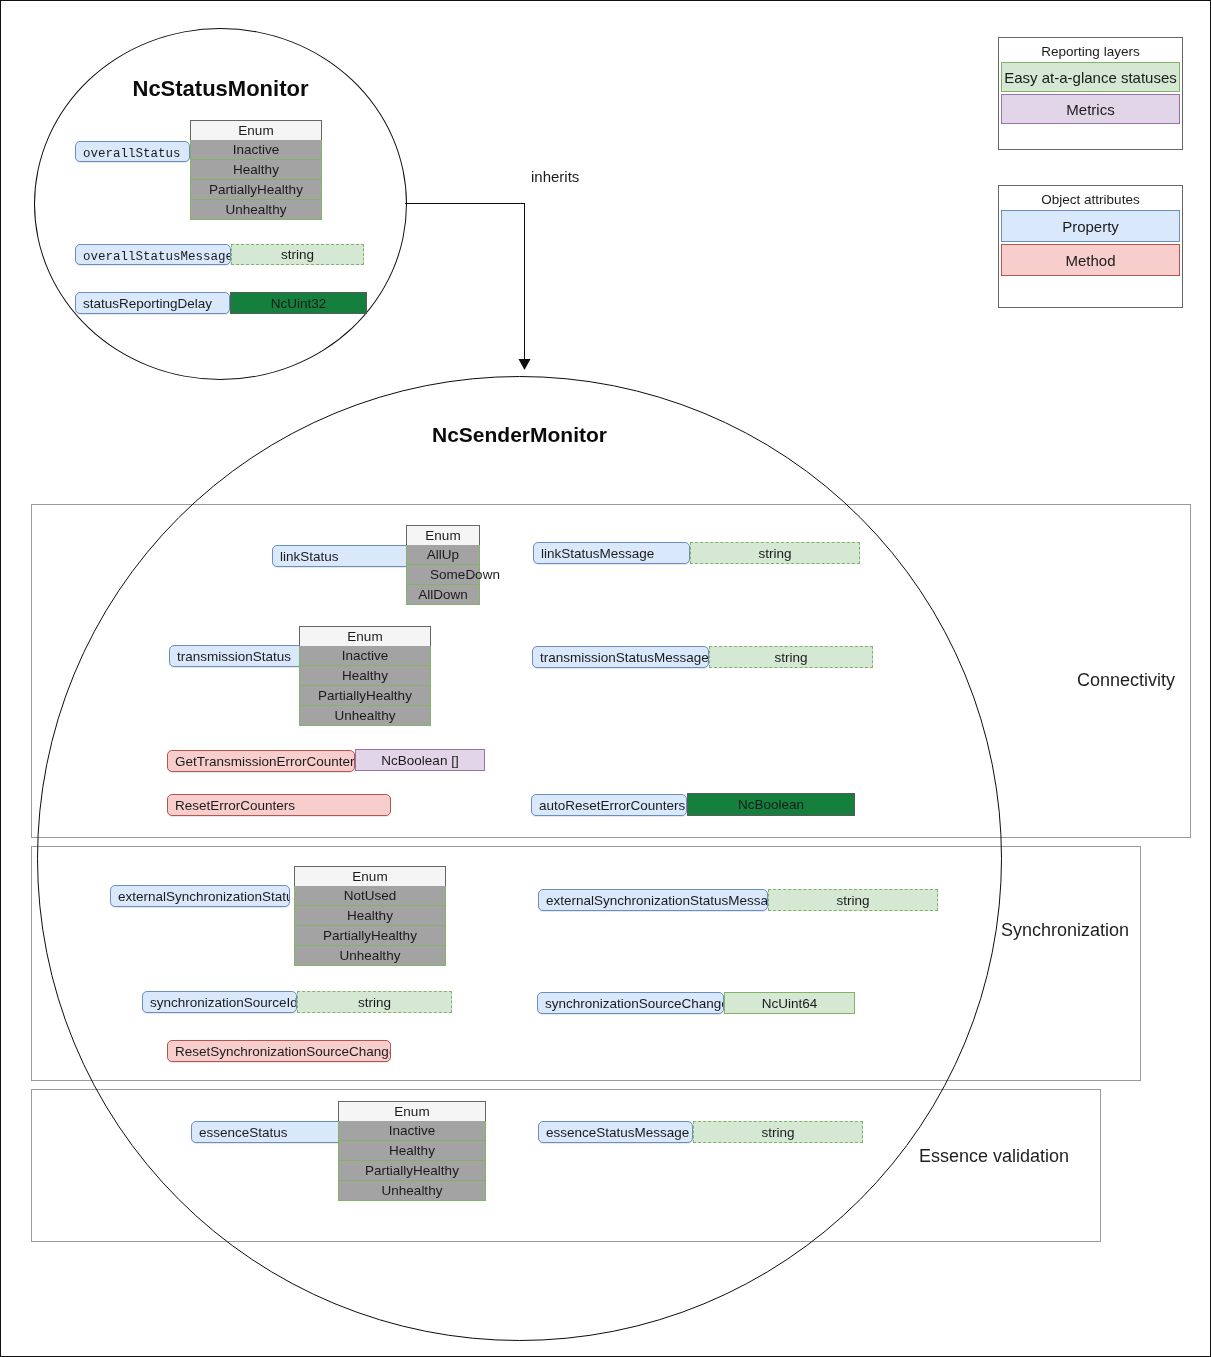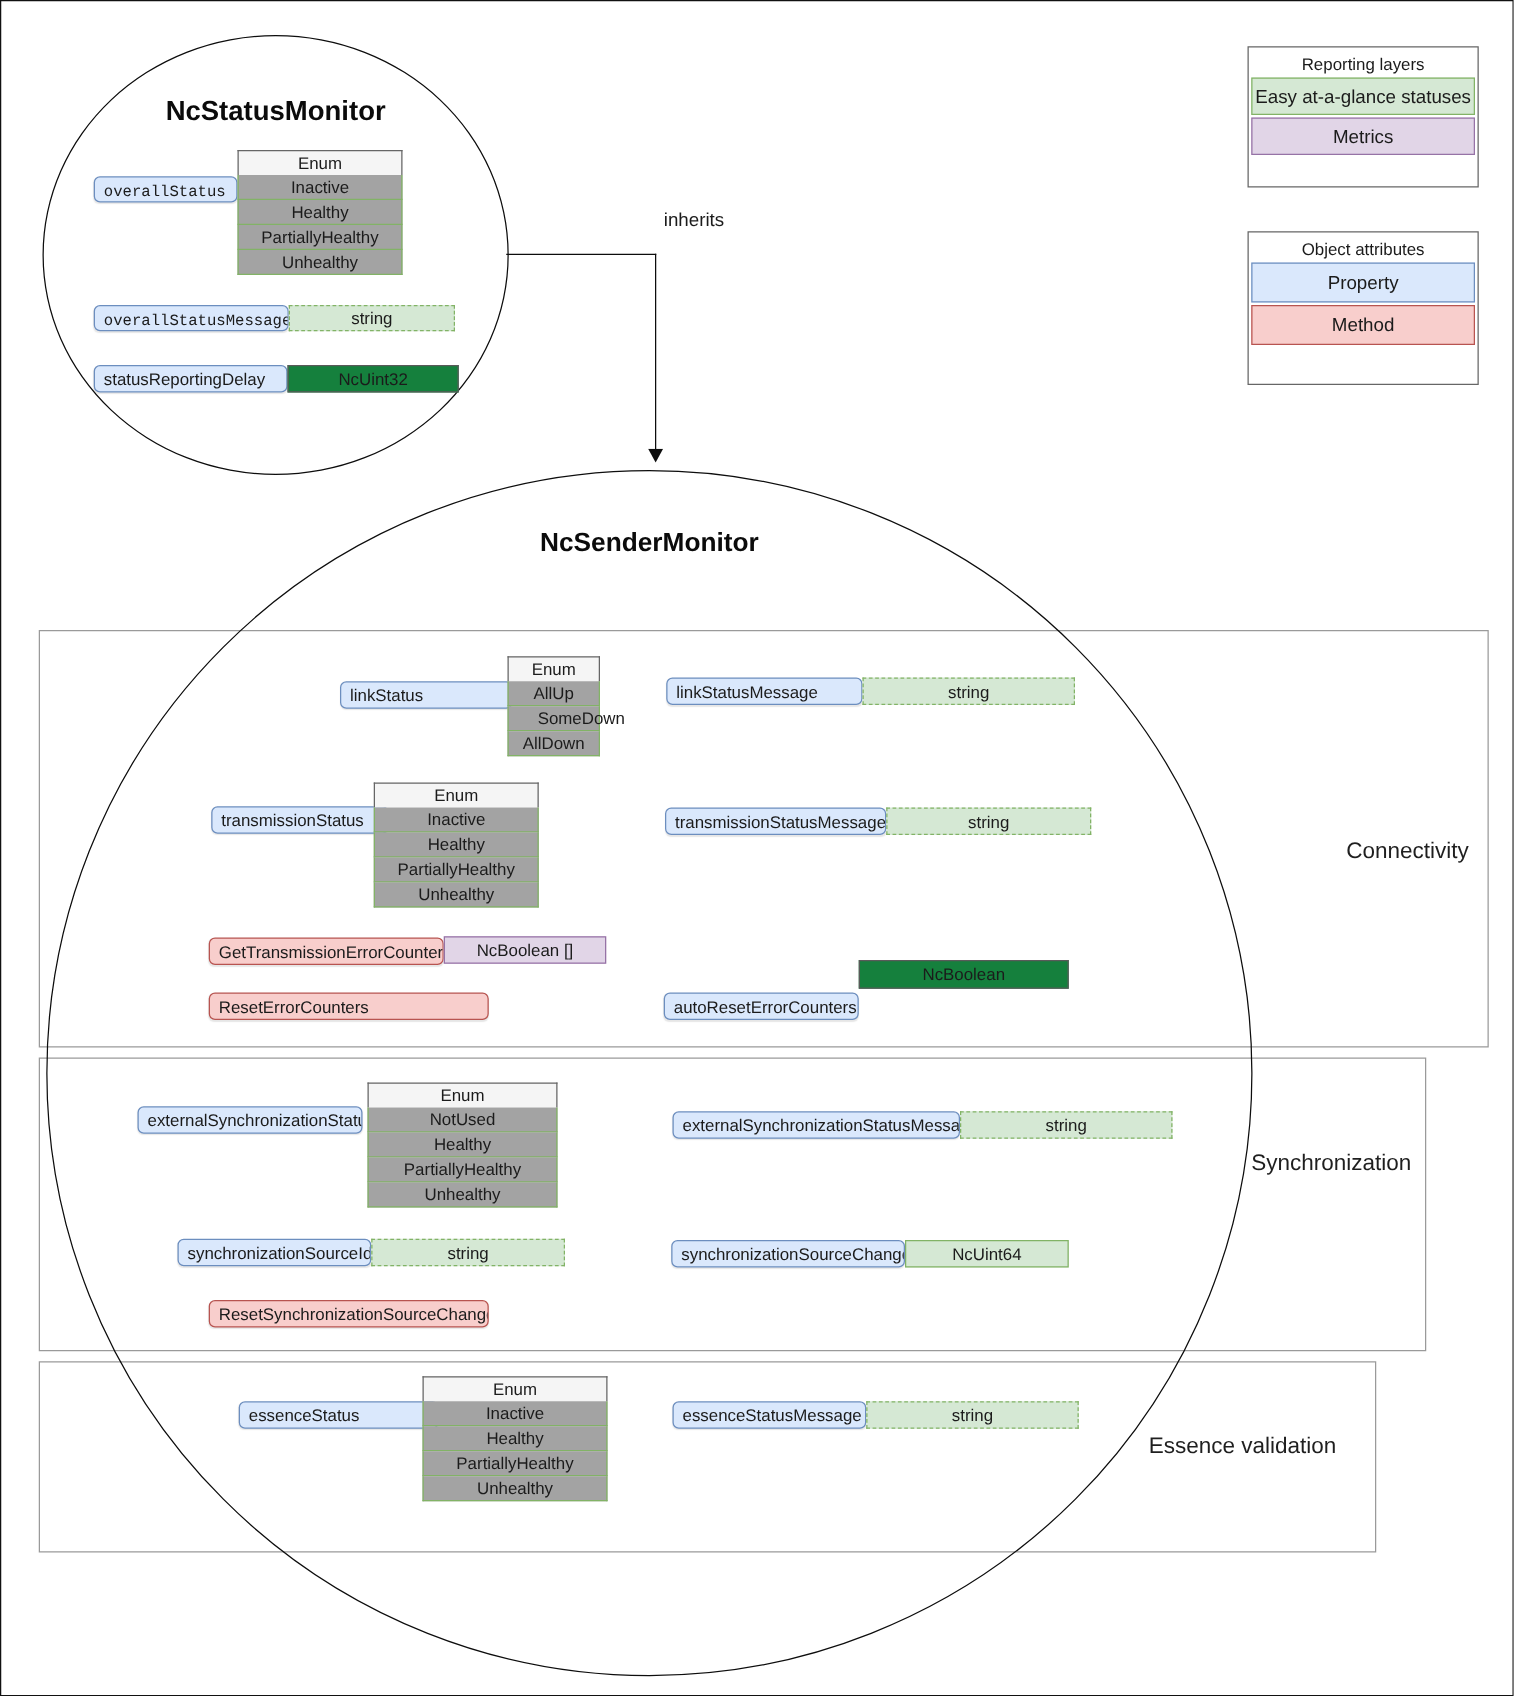--- a/index.html
+++ b/index.html
@@ -288,21 +288,21 @@
     <span>NcBoolean []</span>
   </div>
 
   <div class="pill method" style="left:166px; top:793px; width:224px; height:22px;">
     <span>ResetErrorCounters</span>
   </div>
 
   <div class="pill prop" style="left:530px; top:793px; width:156px; height:22px;">
     <span>autoResetErrorCounters</span>
   </div>
-  <div class="pill type-plain" style="left:686px; top:767px; width:168px; height:23px;">
+  <div class="pill type-plain" style="left:686px; top:792px; width:168px; height:23px;">
     <span>NcBoolean</span>
   </div>
 
   <div class="section-label" style="left:1000px; top:919px;">Synchronization</div>
 
   <div class="pill prop" style="left:109px; top:884px; width:180px; height:22px;">
     <span>externalSynchronizationStatus</span>
   </div>
   <div class="enum-table" style="left:293px; top:865px; width:152px;">
     <div class="enum-head" style="height:20px;">Enum</div>

